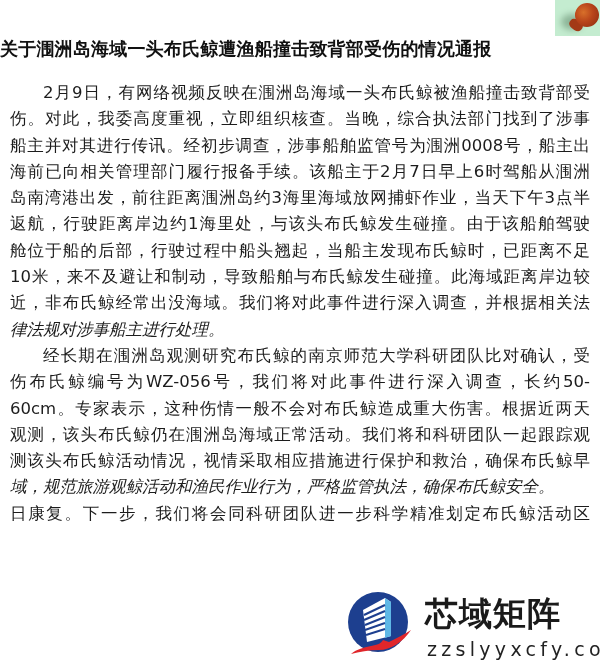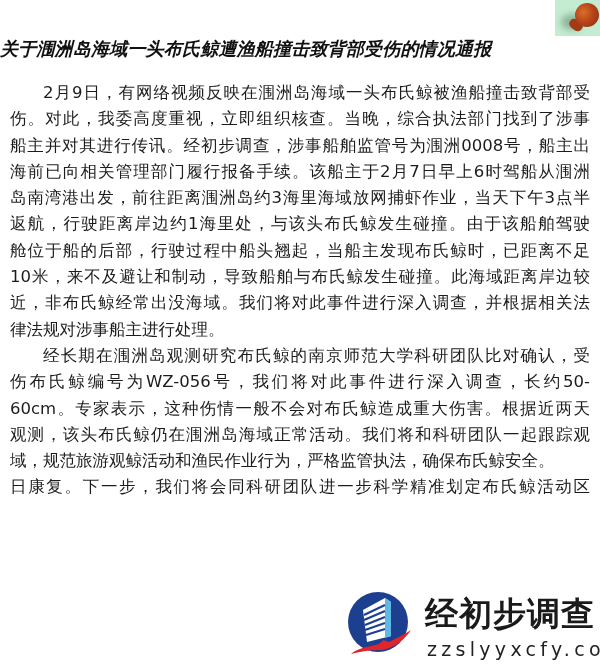--- a/index.html
+++ b/index.html
@@ -58,21 +58,20 @@
     position: absolute;
     left: 0;
     width: 480px;
     top: 37px;
     text-align: right;
     font-size: 18px;
     font-weight: bold;
     color: #111;
     letter-spacing: 0.2px;
     white-space: nowrap;
-    font-style: italic;
   }
   .body-lines {
     position: absolute;
     left: 10px;
     top: 80px;
     width: 580px;
   }
   .line {
     height: 26.3px;
     line-height: 26.3px;
@@ -80,20 +79,21 @@
     white-space: nowrap;
     text-align: justify;
     text-align-last: justify;
     color: #1c1c1c;
   }
   .line.indent {
     padding-left: 33px;
   }
   .line.last {
     text-align-last: left;
+    font-style: italic;
   }
   .logo {
     position: absolute;
     left: 345px;
     top: 588px;
     width: 250px;
     height: 76px;
   }
   .logo-mark {
     position: absolute;
@@ -146,20 +146,21 @@
     <div class="line">舱位于船的后部，行驶过程中船头翘起，当船主发现布氏鲸时，已距离不足</div>
     <div class="line">10米，来不及避让和制动，导致船舶与布氏鲸发生碰撞。此海域距离岸边较</div>
     <div class="line">近，非布氏鲸经常出没海域。我们将对此事件进行深入调查，并根据相关法</div>
     <div class="line last">律法规对涉事船主进行处理。</div>
   </div>
   <div>
     <div class="line indent">经长期在涠洲岛观测研究布氏鲸的南京师范大学科研团队比对确认，受</div>
     <div class="line">伤布氏鲸编号为WZ-056号，我们将对此事件进行深入调查，长约50-</div>
     <div class="line">60cm。专家表示，这种伤情一般不会对布氏鲸造成重大伤害。根据近两天</div>
     <div class="line">观测，该头布氏鲸仍在涠洲岛海域正常活动。我们将和科研团队一起跟踪观</div>
+    <div class="line">测该头布氏鲸活动情况，视情采取相应措施进行保护和救治，确保布氏鲸早</div>
     <div class="line last">域，规范旅游观鲸活动和渔民作业行为，严格监管执法，确保布氏鲸安全。</div>
     <div class="line">日康复。下一步，我们将会同科研团队进一步科学精准划定布氏鲸活动区</div>
   </div>
 </div>
 
 <div class="logo">
   <svg class="logo-mark" viewBox="0 0 70 76" width="70" height="76">
     <circle cx="33" cy="34" r="30" fill="#1d3f8f"></circle>
 
     <g fill="#ffffff">
@@ -171,15 +172,15 @@
     <g stroke="#1d3f8f" stroke-width="2">
       <line x1="19" y1="27" x2="40" y2="17"></line>
       <line x1="19" y1="32" x2="40" y2="23"></line>
       <line x1="20" y1="37" x2="40" y2="29"></line>
       <line x1="20" y1="42" x2="40" y2="35"></line>
       <line x1="21" y1="47" x2="40" y2="41"></line>
     </g>
 
     <path d="M6,66 C18,56 34,60 38,52 L44,54 C52,50 60,46 66,42 C58,54 46,62 34,62 C24,62 14,64 6,66 Z" fill="#e0262b"></path>
   </svg>
-  <div class="logo-name">经初步调查</div>
+  <div class="logo-name">芯域矩阵</div>
   <div class="logo-url">zzslyyxcfy.com</div>
 </div>
 
 </body></html>

